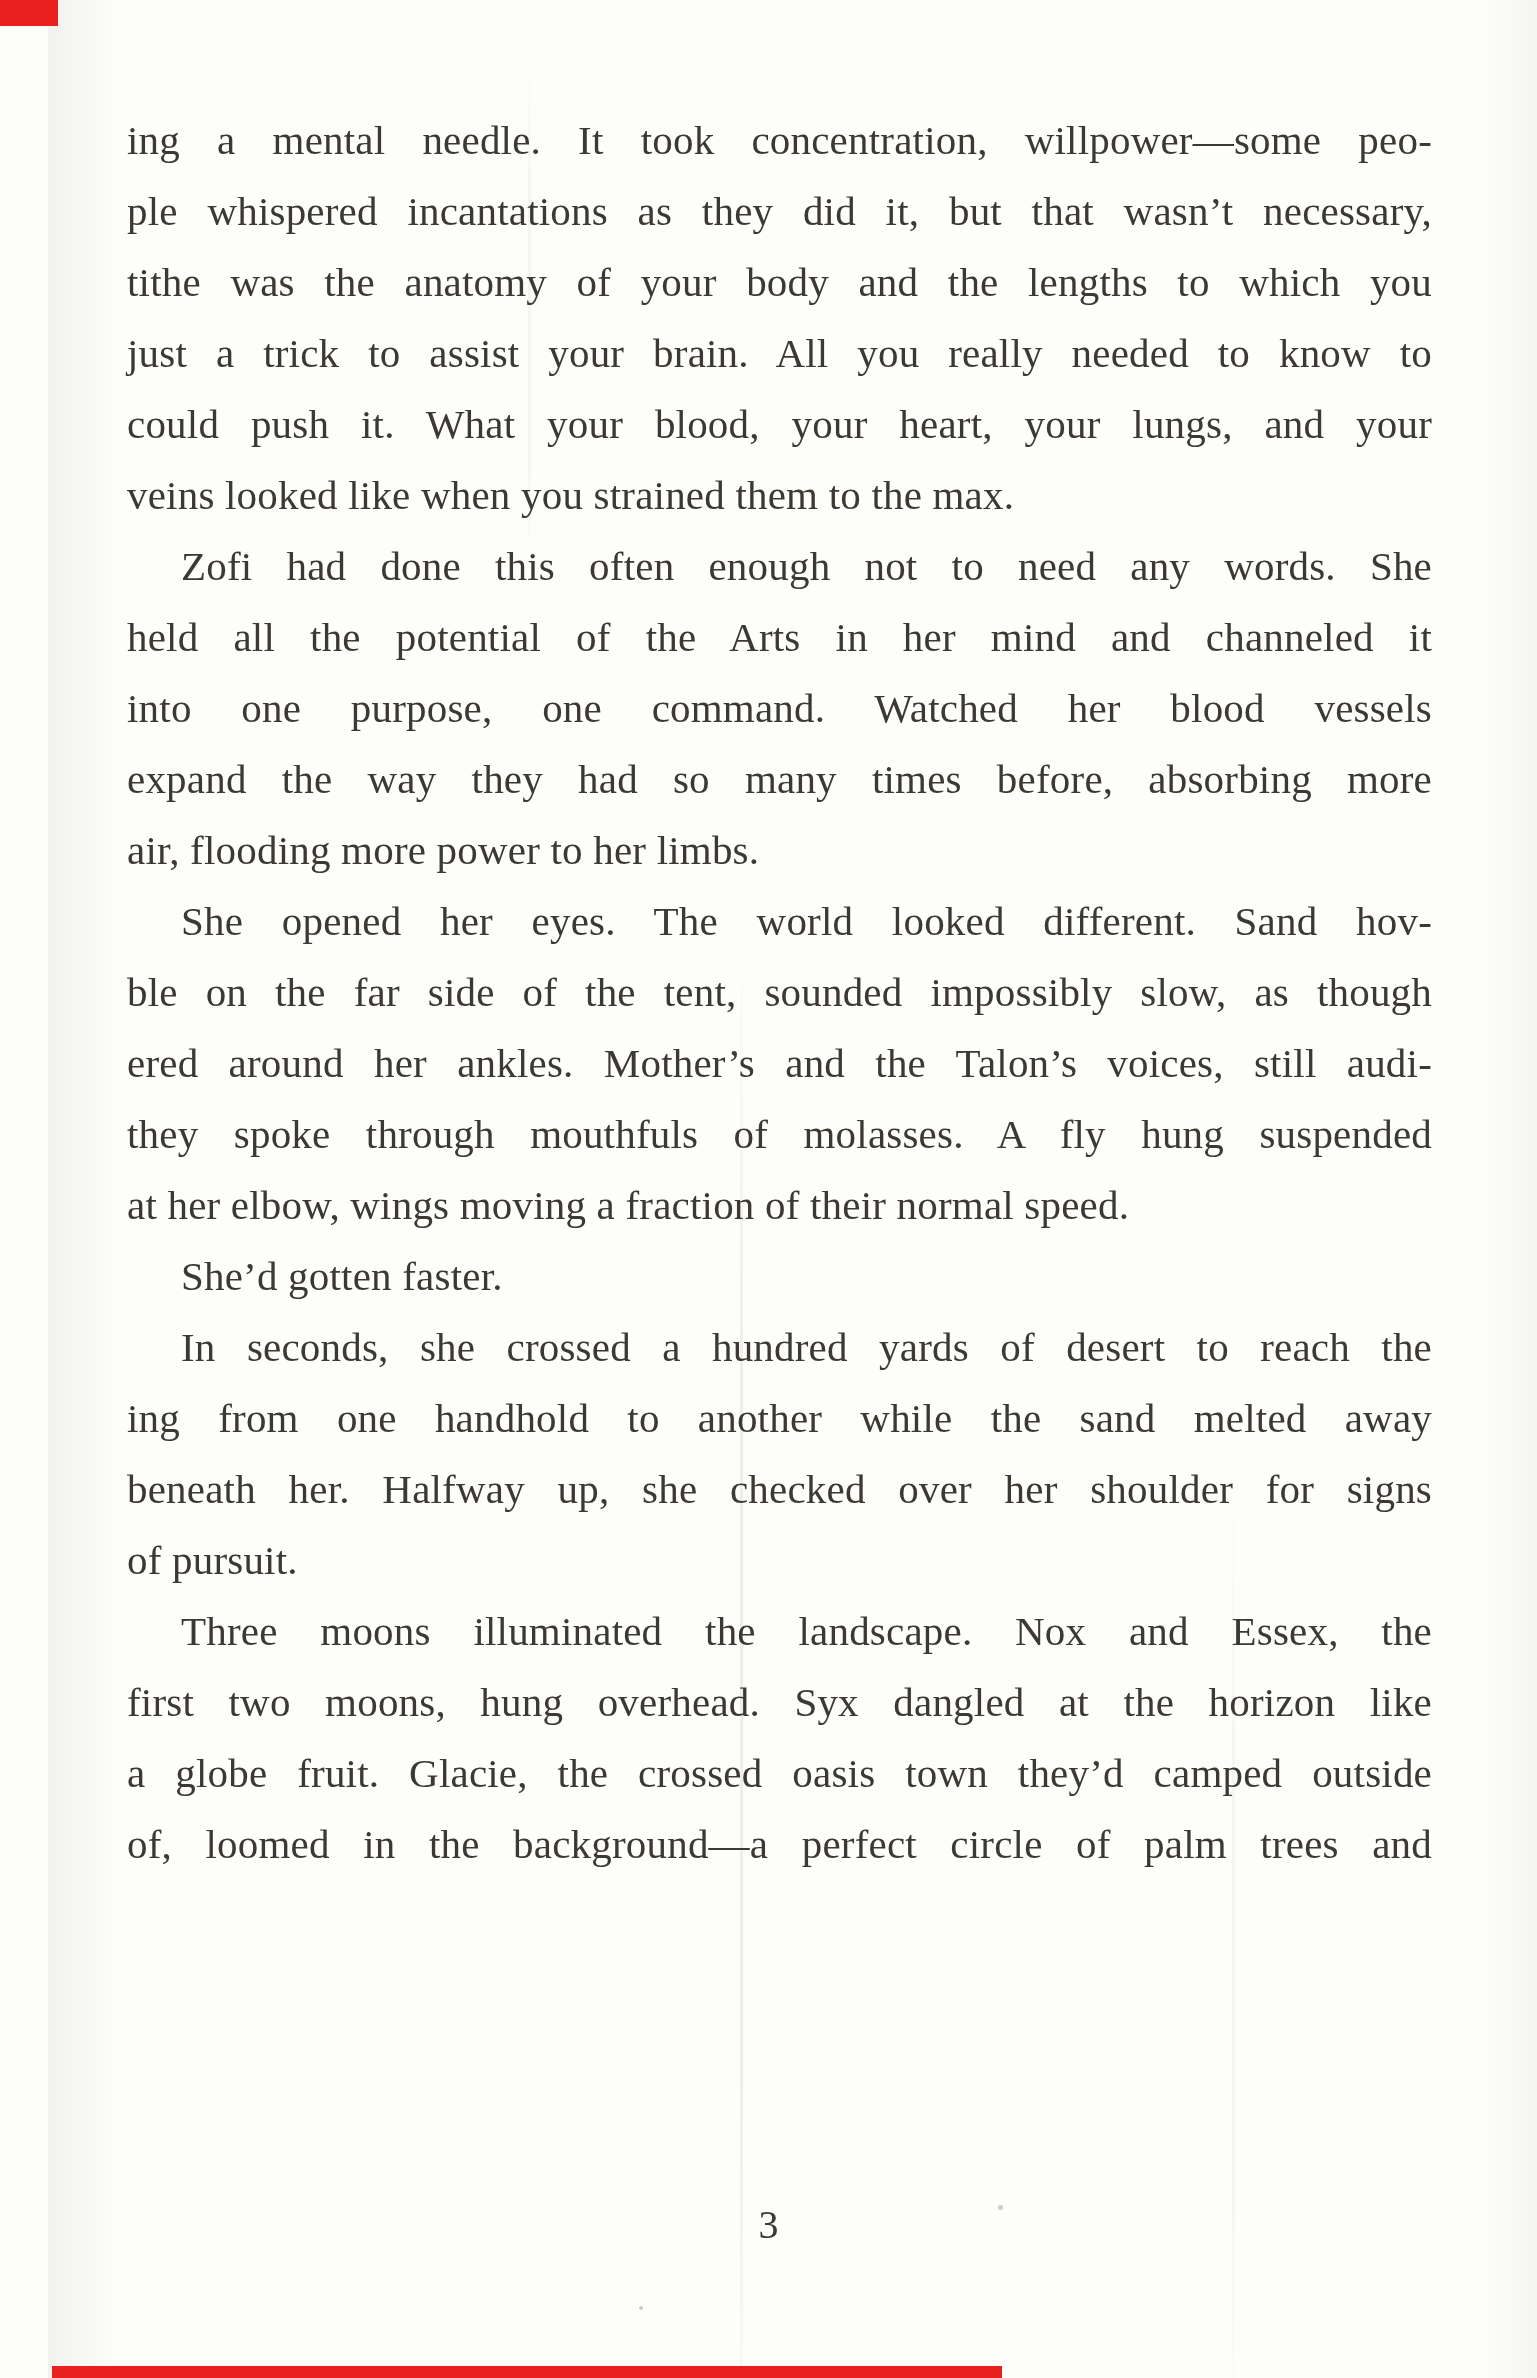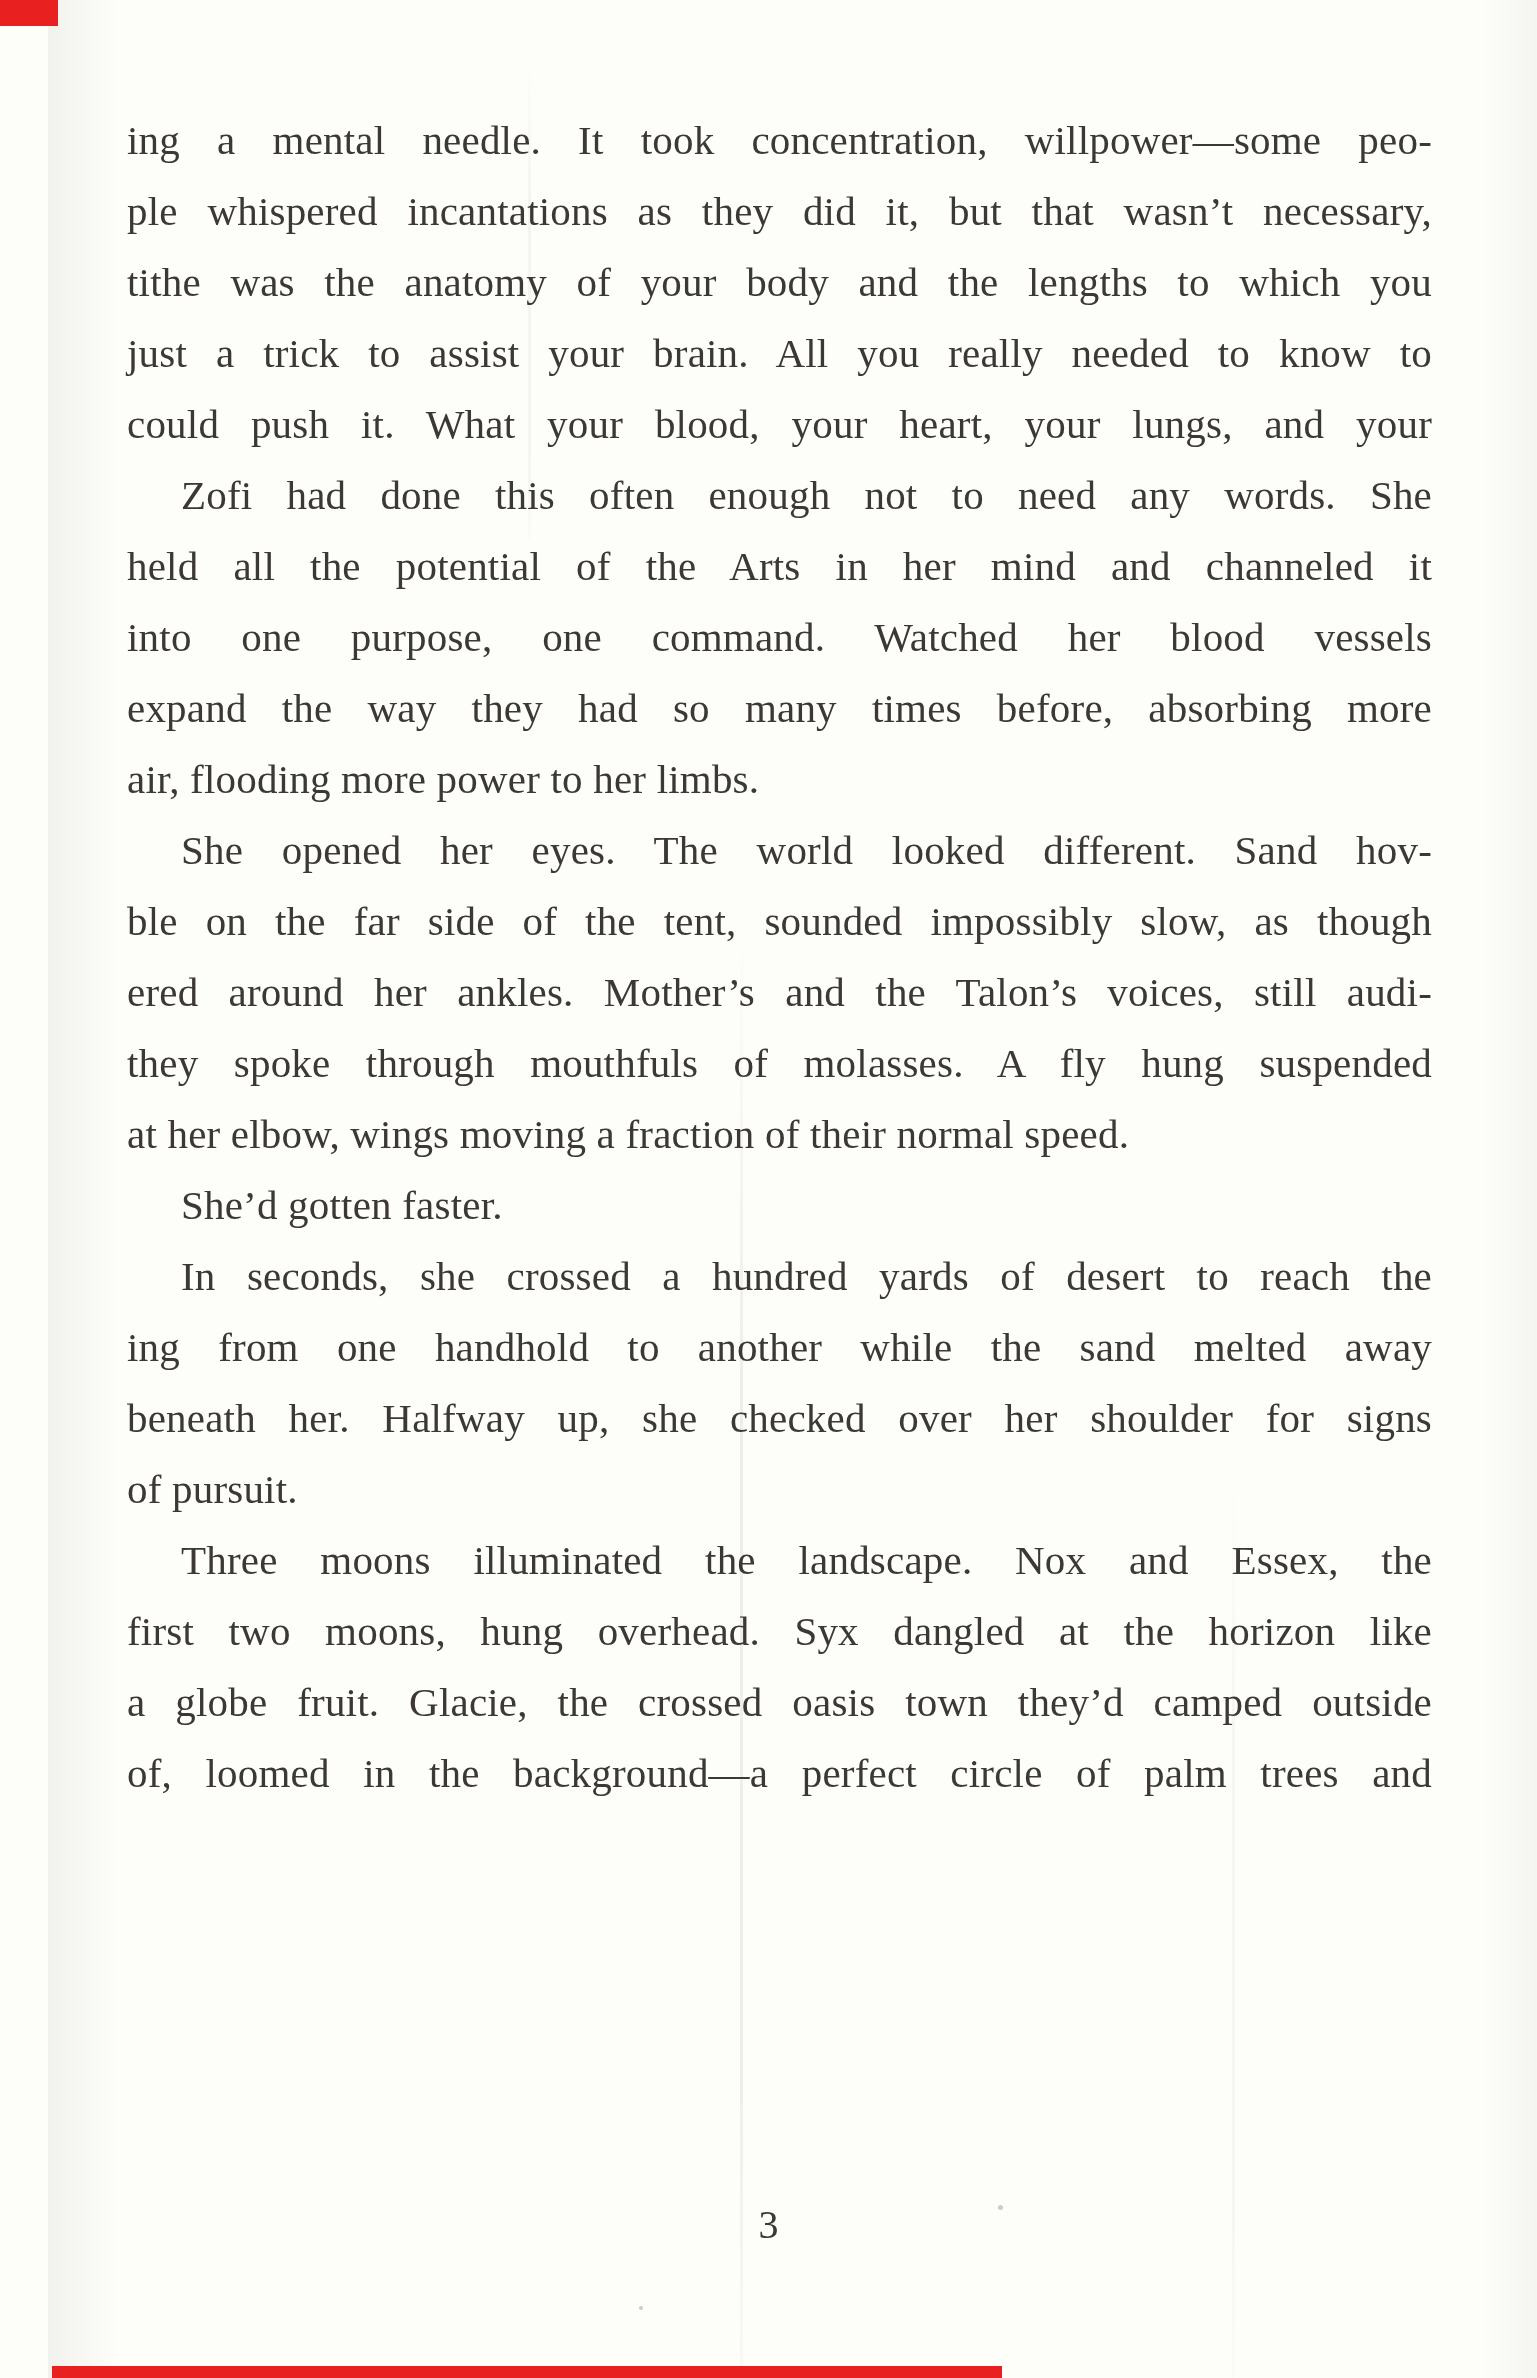--- a/index.html
+++ b/index.html
@@ -126,20 +126,21 @@
   <div class="scan-bar top-left"></div>
   <div class="scan-bar bottom"></div>
 
   <div class="text-block" id="text-block">
       <div class="paragraph">
         <div class="line justified">ing a mental needle. It took concentration, willpower—some peo-</div>
         <div class="line justified">ple whispered incantations as they did it, but that wasn’t necessary,</div>
         <div class="line justified">tithe was the anatomy of your body and the lengths to which you</div>
         <div class="line justified">just a trick to assist your brain. All you really needed to know to</div>
         <div class="line justified">could push it. What your blood, your heart, your lungs, and your</div>
+        <div class="line">veins looked like when you strained them to the max.</div>
       </div>
       <div class="paragraph indented">
         <div class="line justified">Zofi had done this often enough not to need any words. She</div>
         <div class="line justified">held all the potential of the Arts in her mind and channeled it</div>
         <div class="line justified">into one purpose, one command. Watched her blood vessels</div>
         <div class="line justified">expand the way they had so many times before, absorbing more</div>
         <div class="line">air, flooding more power to her limbs.</div>
       </div>
       <div class="paragraph indented">
         <div class="line justified">She opened her eyes. The world looked different. Sand hov-</div>

